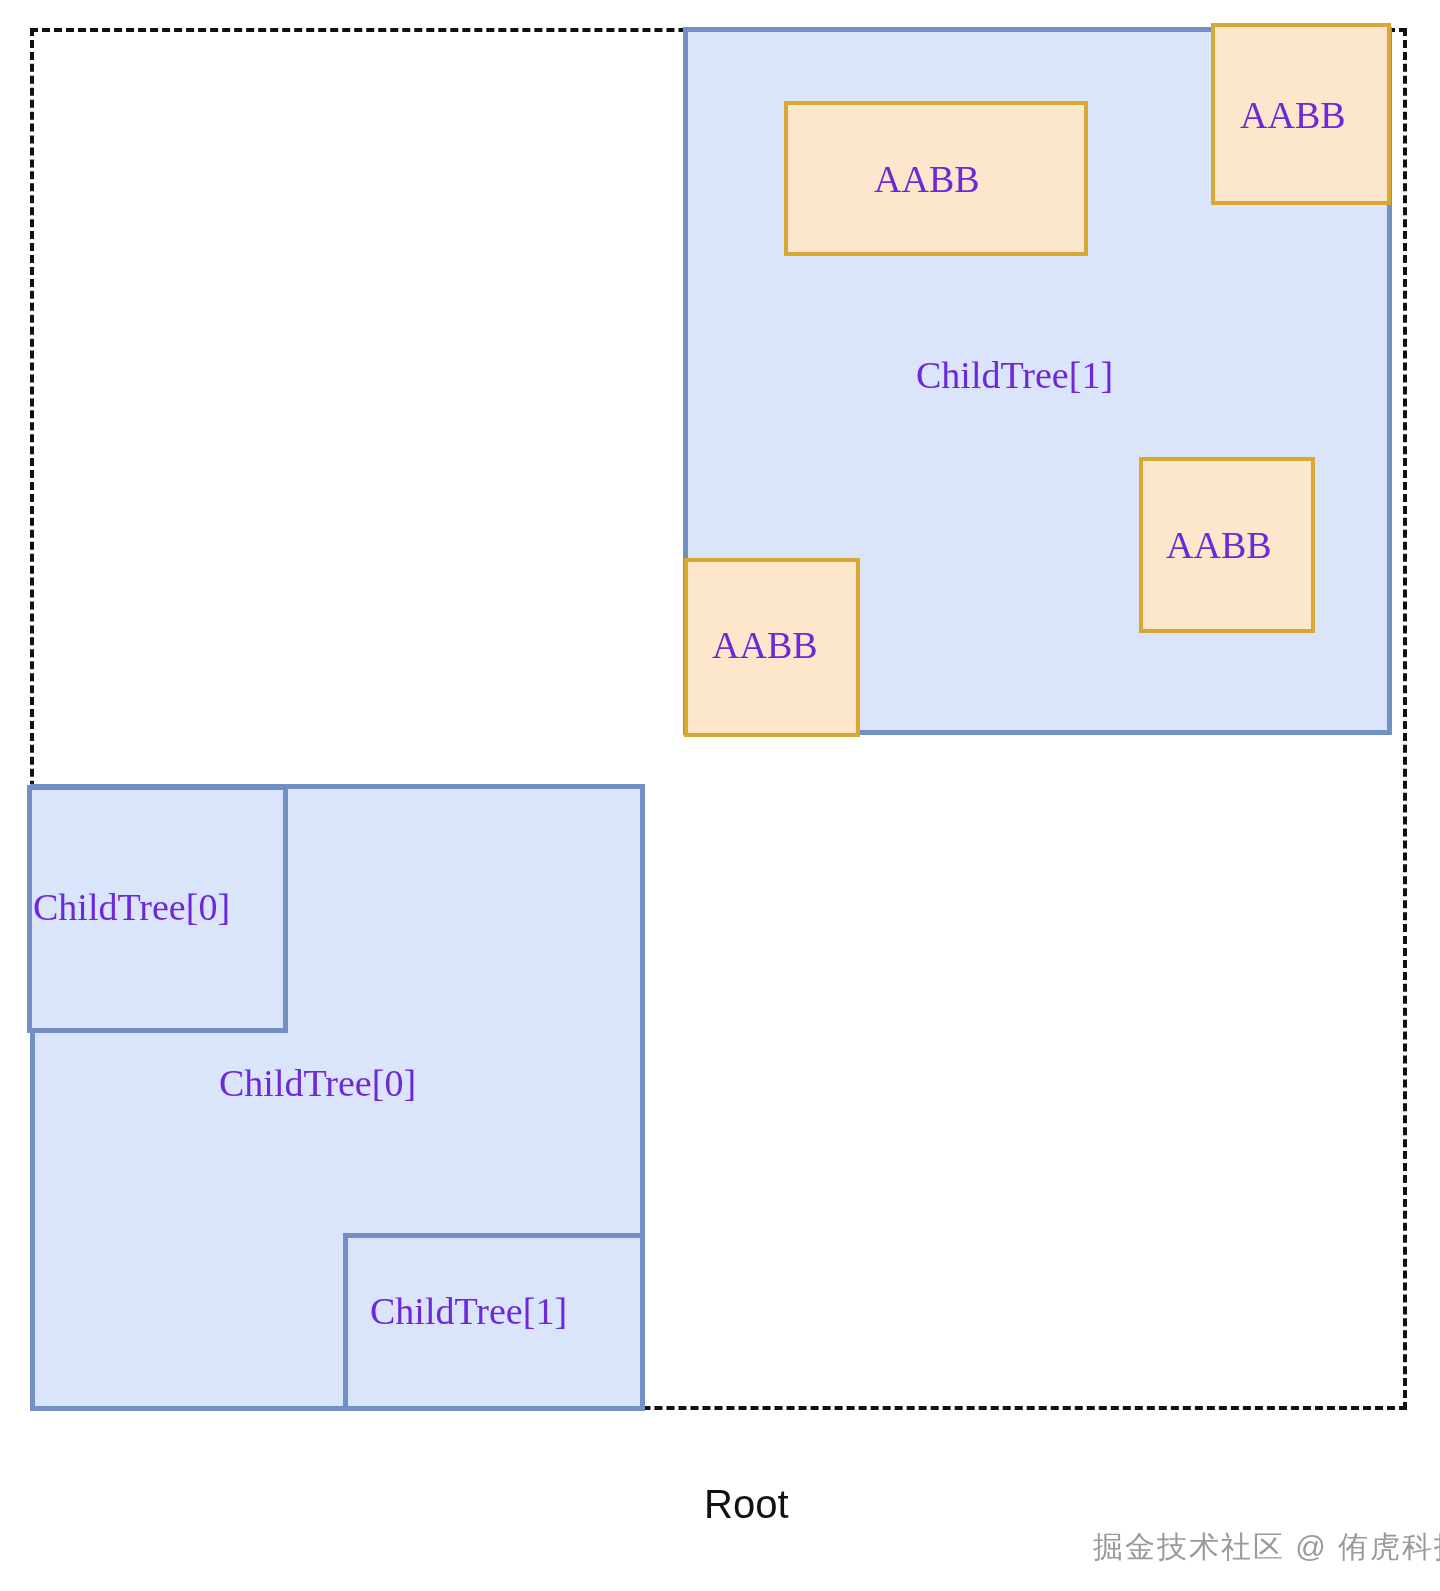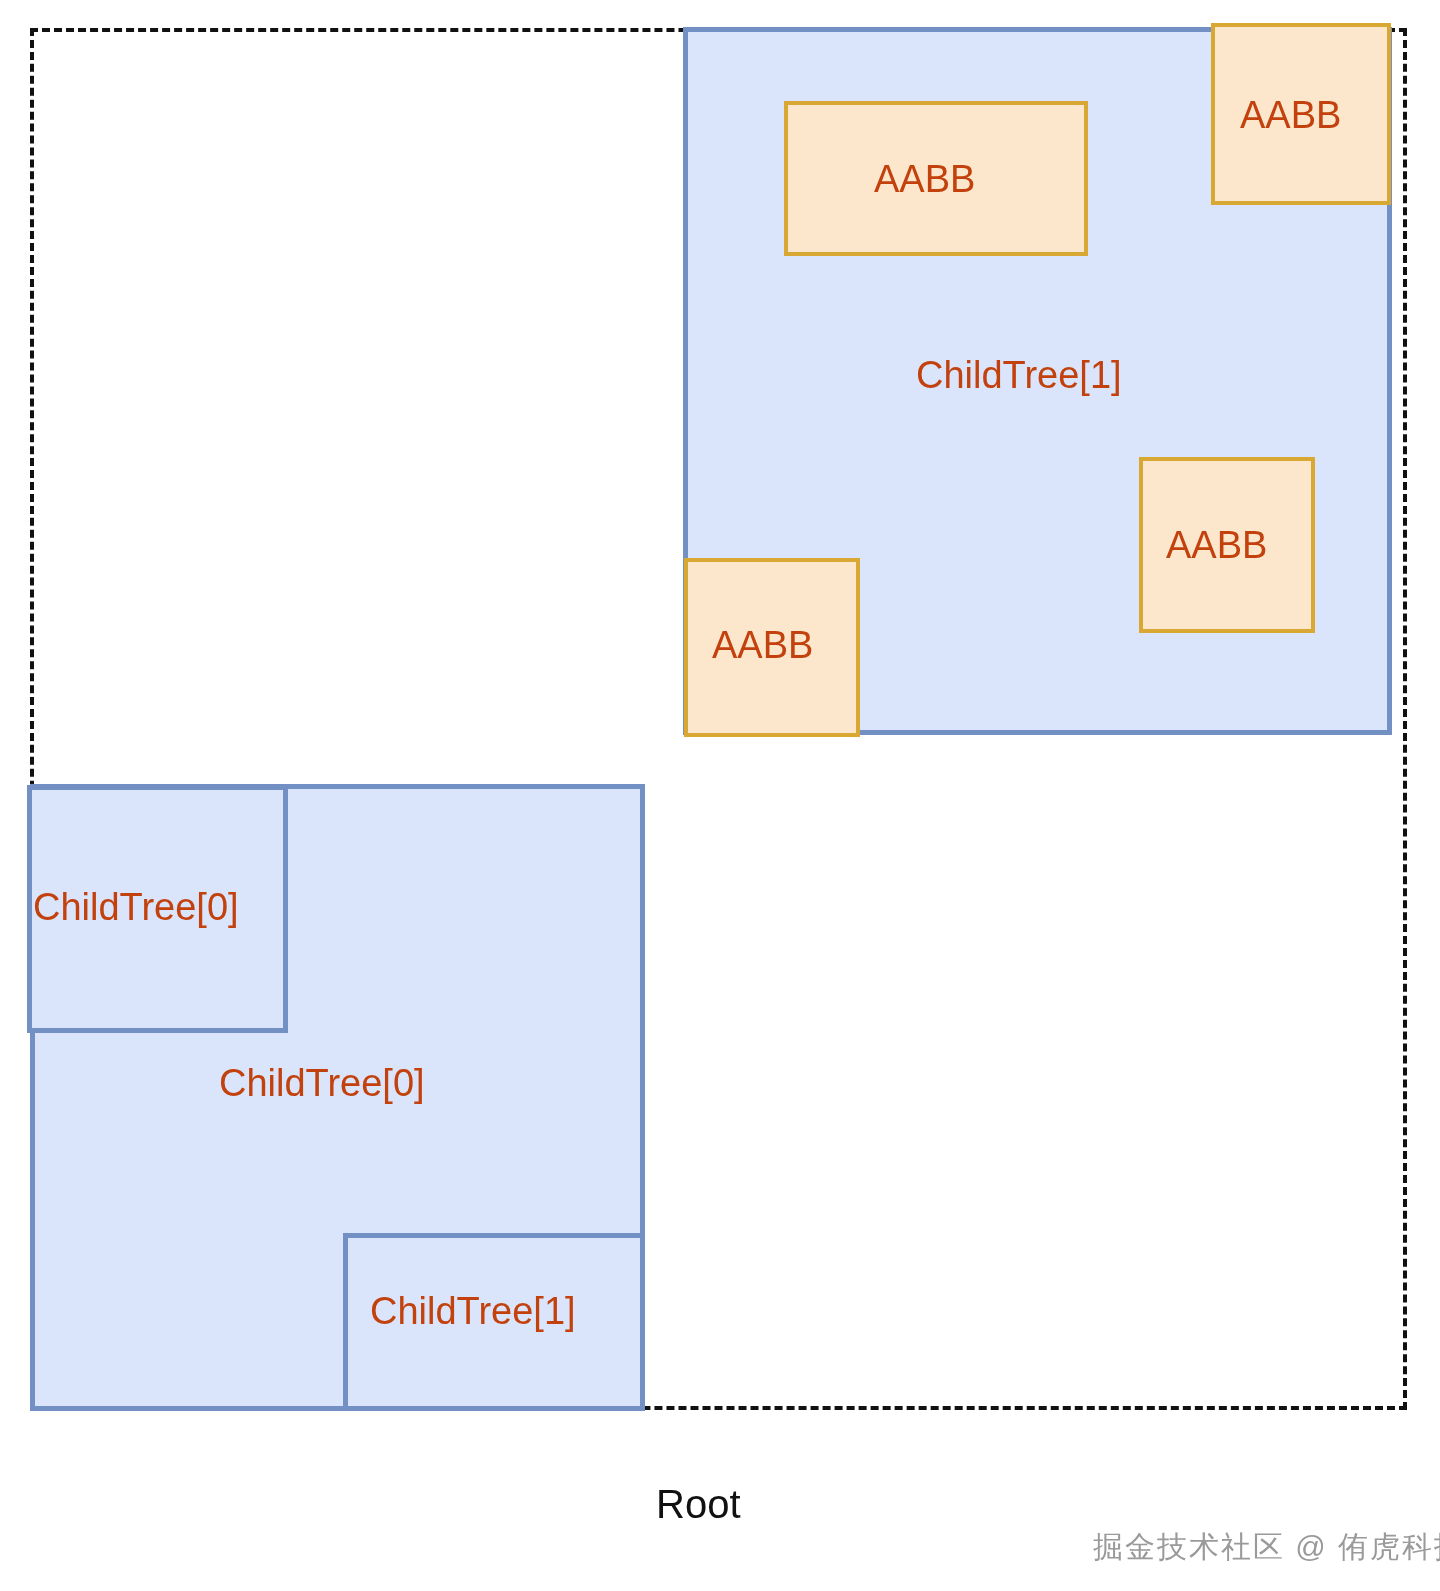--- a/index.html
+++ b/index.html
@@ -41,22 +41,22 @@
     background: #fde7cc;
     border: 4px solid #d9a833;
     box-sizing: border-box;
   }
 
   .box-label {
     position: absolute;
     white-space: nowrap;
     font-size: 38px;
     line-height: 1;
-    color: #c2410c;
-    font-family: Liberation Sans, sans-serif;
+    color: #6d28d9;
+    font-family: Liberation Serif, serif;
   }
 
   .aabb-label {
     font-size: 38px;
   }
 
   .root-label {
     position: absolute;
     font-size: 40px;
     color: #111111;
@@ -98,17 +98,17 @@
   <div class="tree-box" style="left:30px; top:784px; width:615px; height:627px;"></div>
 
   <div class="box-label" style="left:219px; top:1064px;">ChildTree[0]</div>
 
   <div class="tree-box" style="left:27px; top:785px; width:261px; height:248px;"></div>
   <div class="box-label" style="left:33px; top:888px;">ChildTree[0]</div>
 
   <div class="tree-box" style="left:343px; top:1233px; width:302px; height:178px;"></div>
   <div class="box-label" style="left:370px; top:1292px;">ChildTree[1]</div>
 
-  <div class="root-label" style="left:656px; top:1482px;">Root</div>
+  <div class="root-label" style="left:704px; top:1482px;">Root</div>
 
   <div class="watermark" style="left:1093px; top:1527px;">掘金技术社区 @ 侑虎科技</div>
 
 </div>
 
 </body></html>

